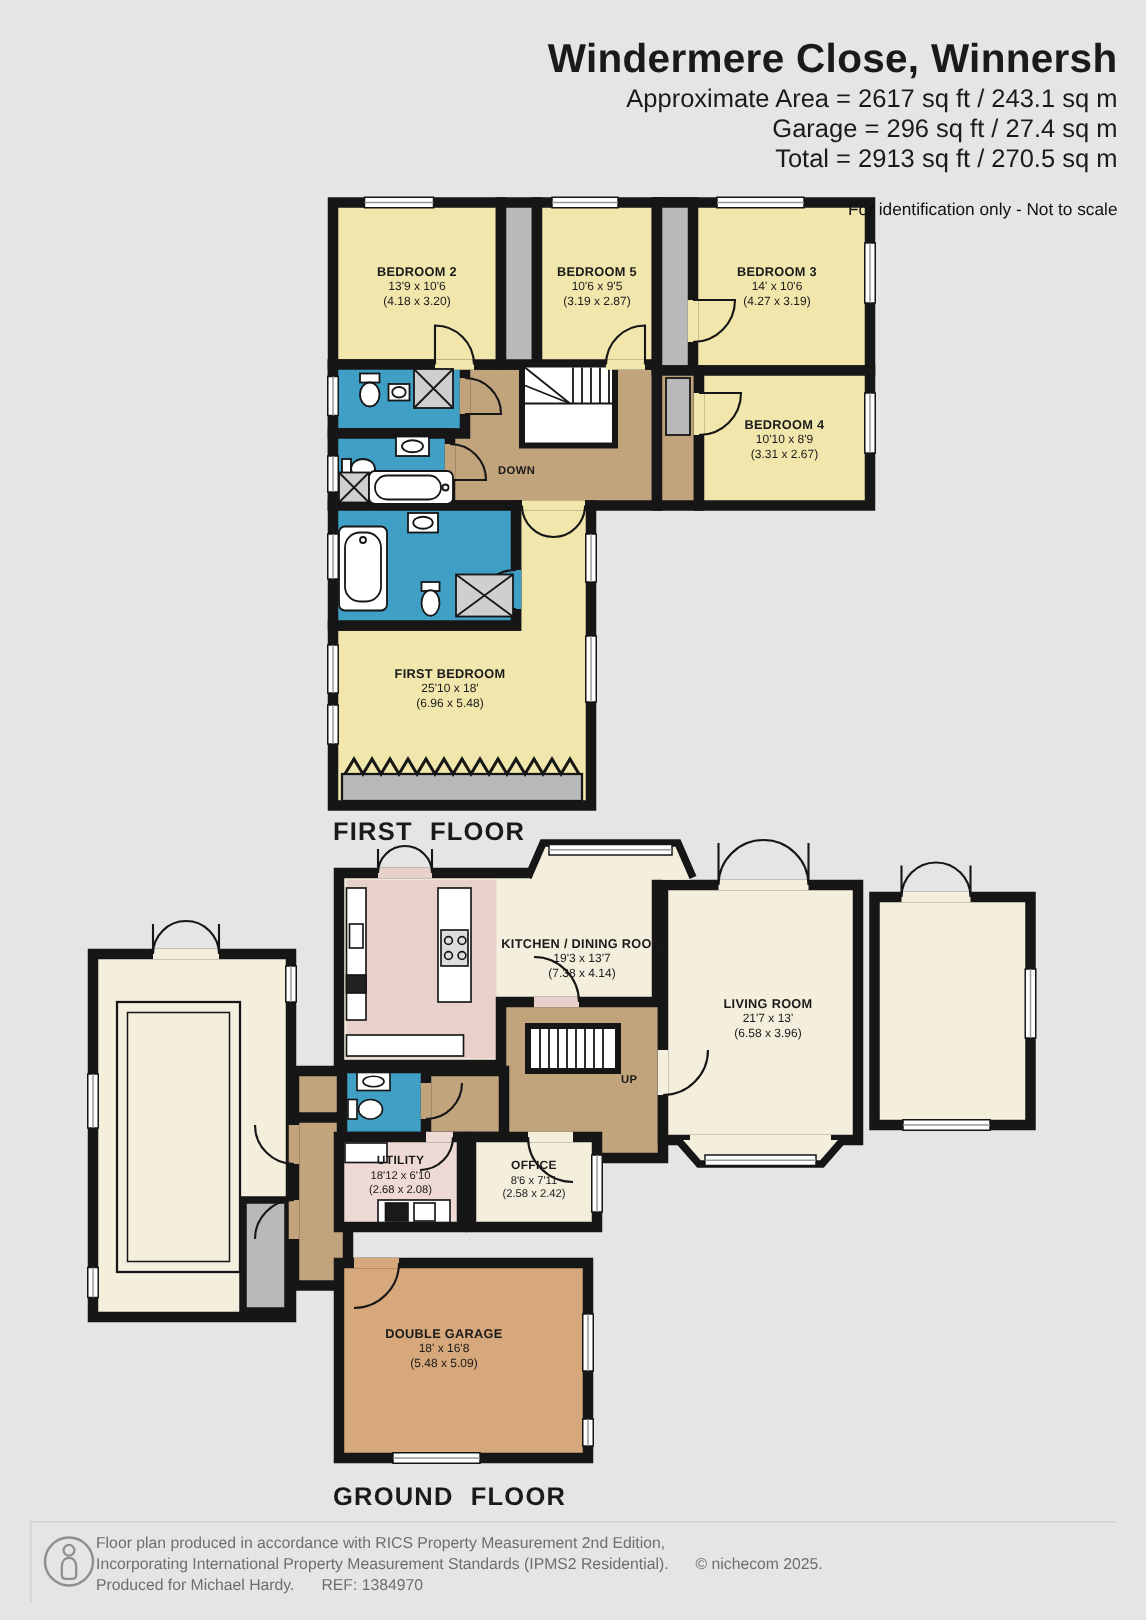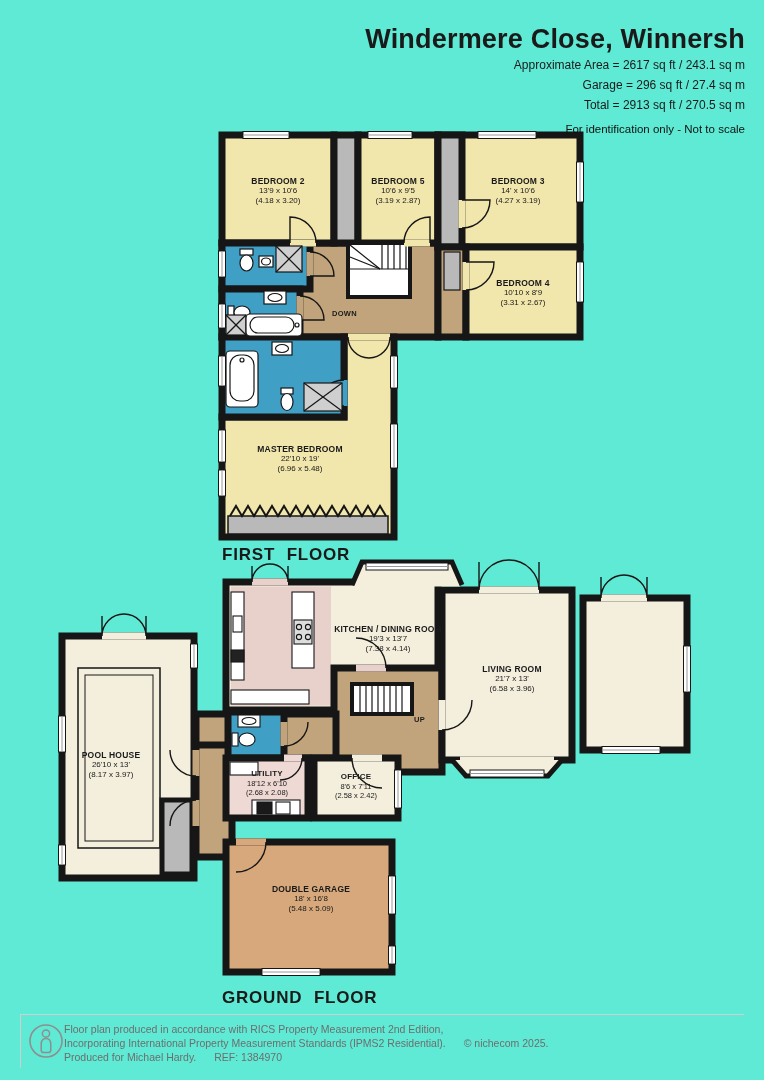--- a/index.html
+++ b/index.html
@@ -1,24 +1,24 @@
 <!DOCTYPE html>
 <html><head>
 <meta charset="utf-8">
 <style>
   html,body{margin:0;padding:0;background:#fff;}
-  #page{position:relative;width:764px;height:1080px;background:#5eead4;overflow:hidden;
+  #page{position:relative;width:764px;height:1080px;background:#e5e5e5;overflow:hidden;
         font-family:"Liberation Sans",sans-serif;color:#1a1a1a;}
   svg{position:absolute;left:0;top:0;}
   
   .hdr{position:absolute;top:24px;right:19px;text-align:right;}
   .hdr .title{font-size:27px;font-weight:bold;letter-spacing:0.2px;}
-  .hdr .aline{font-size:12px;line-height:19px;margin-top:1px;}
+  .hdr .aline{font-size:17px;line-height:19px;margin-top:1px;}
   .hdr .aline:first-of-type{margin-top:8px;}
-  .hdr .disc{font-size:11.5px;margin-top:8px;color:#111;}
+  .hdr .disc{font-size:11.5px;margin-top:19px;color:#111;}
   
   .rlabel{position:absolute;text-align:center;pointer-events:none;}
   .rname{display:block;font-weight:bold;font-size:8.5px;line-height:10px;letter-spacing:0.2px;}
   .rdim{display:block;font-size:8px;line-height:9.5px;}
   .rlabel.small .rname{font-size:8px;text-align:center;}
   .rlabel.small .rdim{font-size:7.5px;line-height:9px;}
   .stairlbl{position:absolute;font-weight:bold;font-size:7.5px;letter-spacing:0.3px;margin-top:20px;}
   .floorlbl{position:absolute;font-weight:bold;font-size:17px;letter-spacing:0.8px;word-spacing:6px;}
   
   .frame-h{position:absolute;left:20px;top:1014px;width:724px;height:1px;background:#cfcfcf;}
@@ -323,53 +323,48 @@
     <span class="rname">BEDROOM 3</span>
     <span class="rdim">14' x 10'6</span>
     <span class="rdim">(4.27 x 3.19)</span>
   </div>
   <div class="rlabel" style="left:458px;top:278px;width:130px">
     <span class="rname">BEDROOM 4</span>
     <span class="rdim">10'10 x 8'9</span>
     <span class="rdim">(3.31 x 2.67)</span>
   </div>
   <div class="rlabel" style="left:235px;top:444px;width:130px">
-    <span class="rname">MASTER BEDROOM</span>
-    <span class="rdim">22'10 x 19'</span>
+    <span class="rname">FIRST BEDROOM</span>
+    <span class="rdim">25'10 x 18'</span>
     <span class="rdim">(6.96 x 5.48)</span>
   </div>
   <div class="stairlbl" style="left:332px;top:289px">DOWN</div>
   <div class="floorlbl" style="left:222px;top:545px">FIRST FLOOR</div>
 
   <div class="rlabel" style="left:323px;top:624px;width:130px">
     <span class="rname">KITCHEN / DINING ROOM</span>
     <span class="rdim">19'3 x 13'7</span>
     <span class="rdim">(7.38 x 4.14)</span>
   </div>
   <div class="rlabel" style="left:438px;top:664px;width:148px">
     <span class="rname">LIVING ROOM</span>
     <span class="rdim">21'7 x 13'</span>
     <span class="rdim">(6.58 x 3.96)</span>
   </div>
-  <div class="rlabel" style="left:46px;top:750px;width:130px">
-    <span class="rname">POOL HOUSE</span>
-    <span class="rdim">26'10 x 13'</span>
-    <span class="rdim">(8.17 x 3.97)</span>
-  </div>
   <div class="rlabel small" style="left:227px;top:769px;width:80px">
     <span class="rname">UTILITY</span>
     <span class="rdim">18'12 x 6'10</span>
     <span class="rdim">(2.68 x 2.08)</span>
   </div>
   <div class="rlabel small" style="left:316px;top:772px;width:80px">
     <span class="rname">OFFICE</span>
     <span class="rdim">8'6 x 7'11</span>
     <span class="rdim">(2.58 x 2.42)</span>
   </div>
-  <div class="rlabel" style="left:246px;top:884px;width:130px">
+  <div class="rlabel" style="left:231px;top:884px;width:130px">
     <span class="rname">DOUBLE GARAGE</span>
     <span class="rdim">18' x 16'8</span>
     <span class="rdim">(5.48 x 5.09)</span>
   </div>
   <div class="stairlbl" style="left:414px;top:695px">UP</div>
   <div class="floorlbl" style="left:222px;top:988px">GROUND FLOOR</div>
 
   <div class="frame-h"></div>
   <div class="frame-v"></div>
   <div class="footer">

